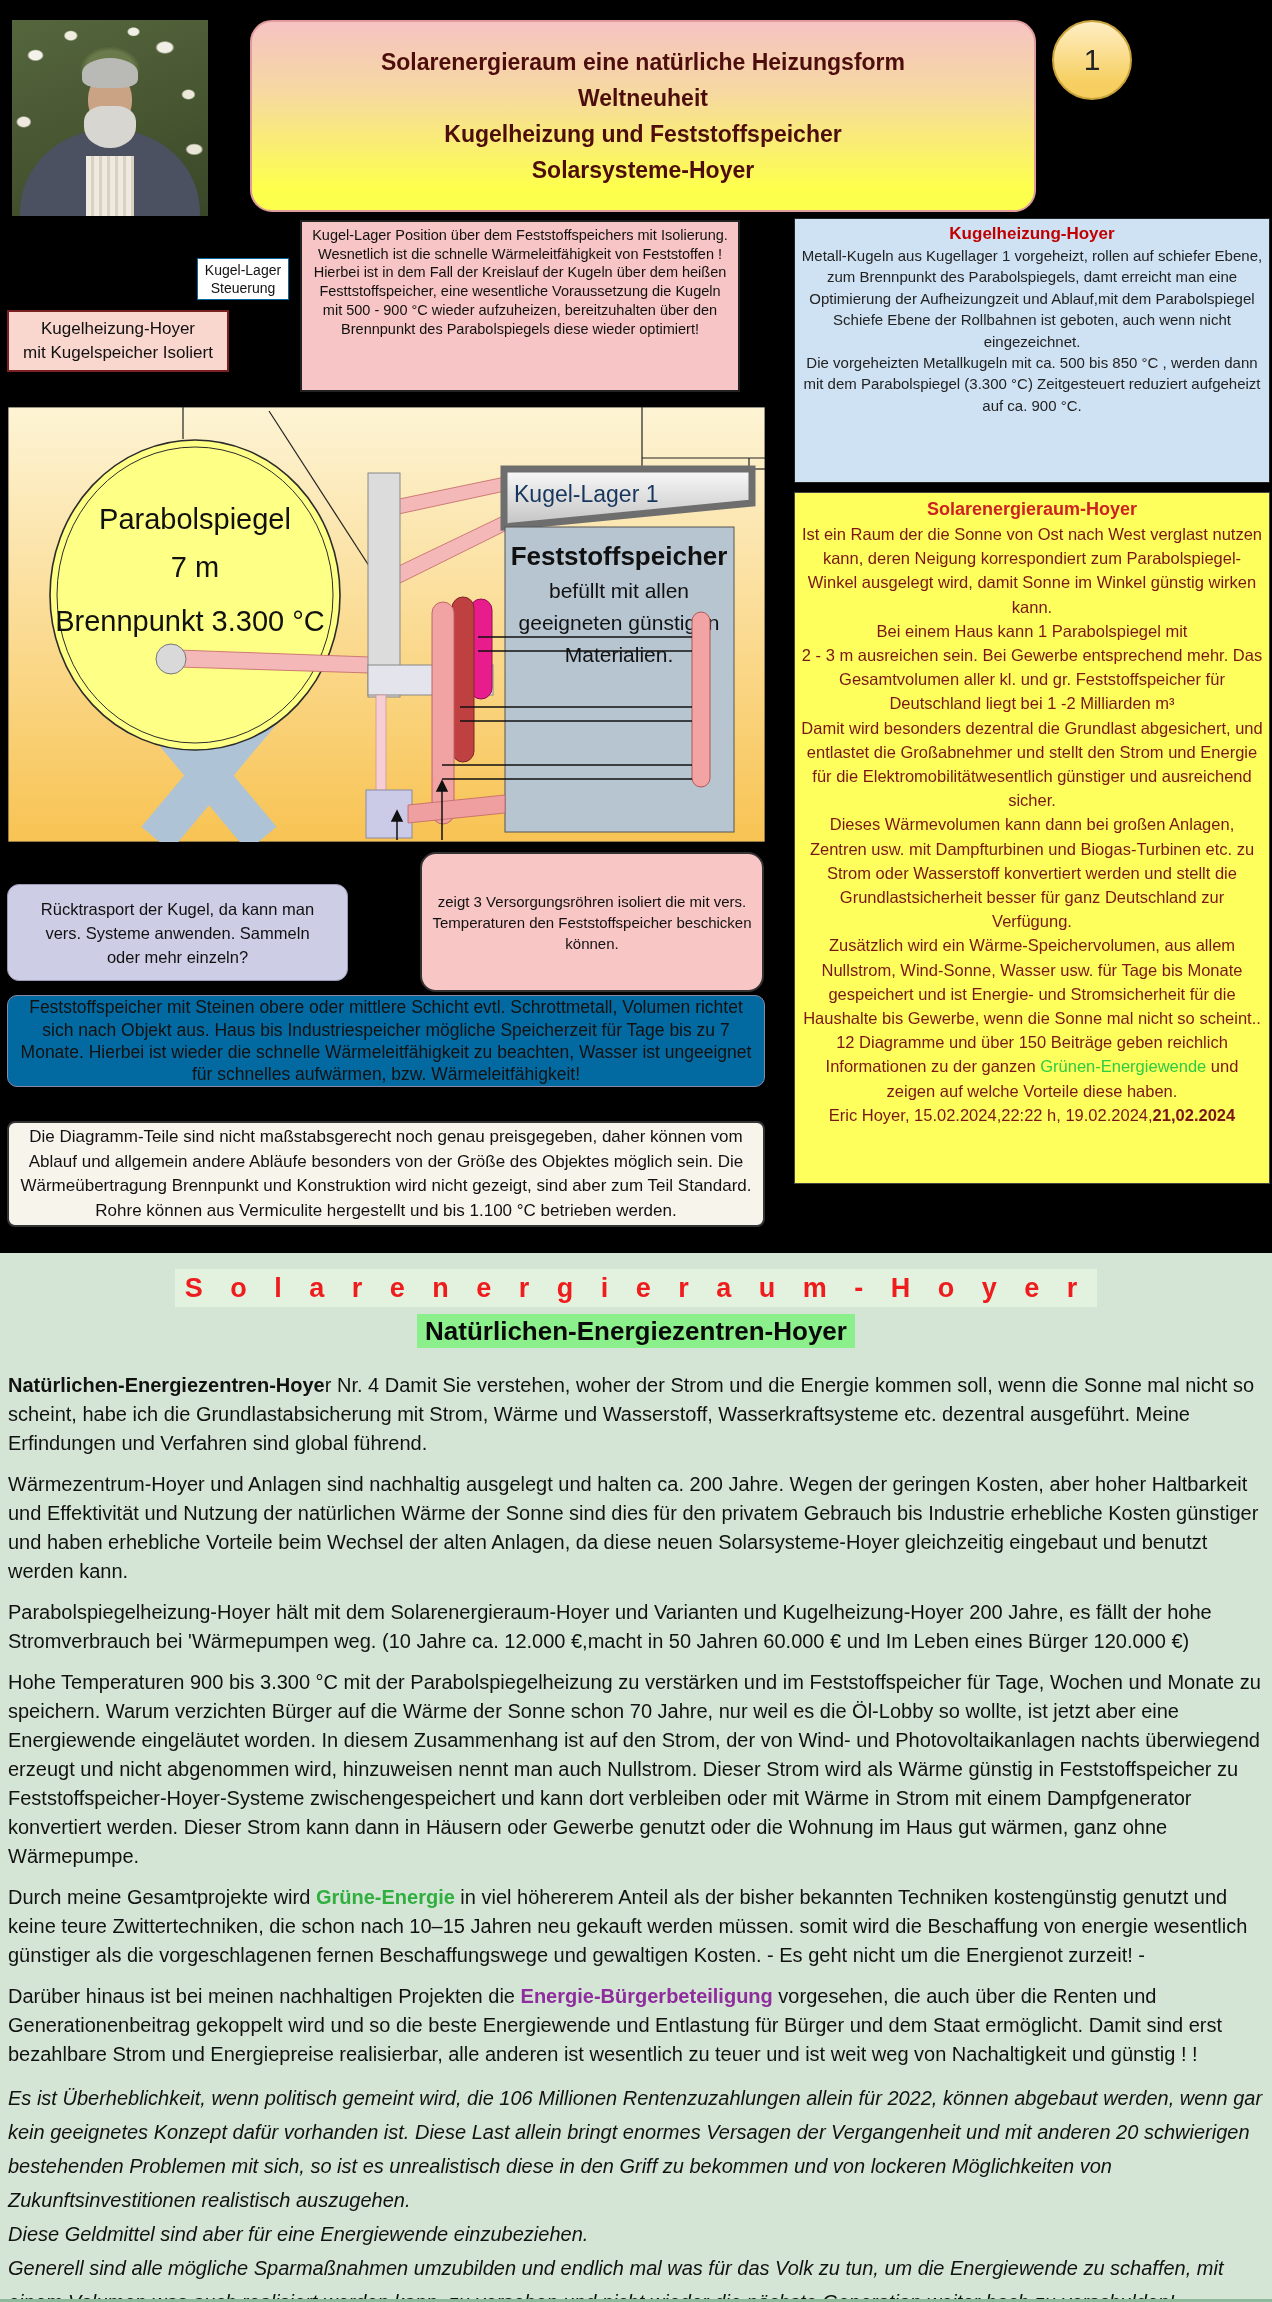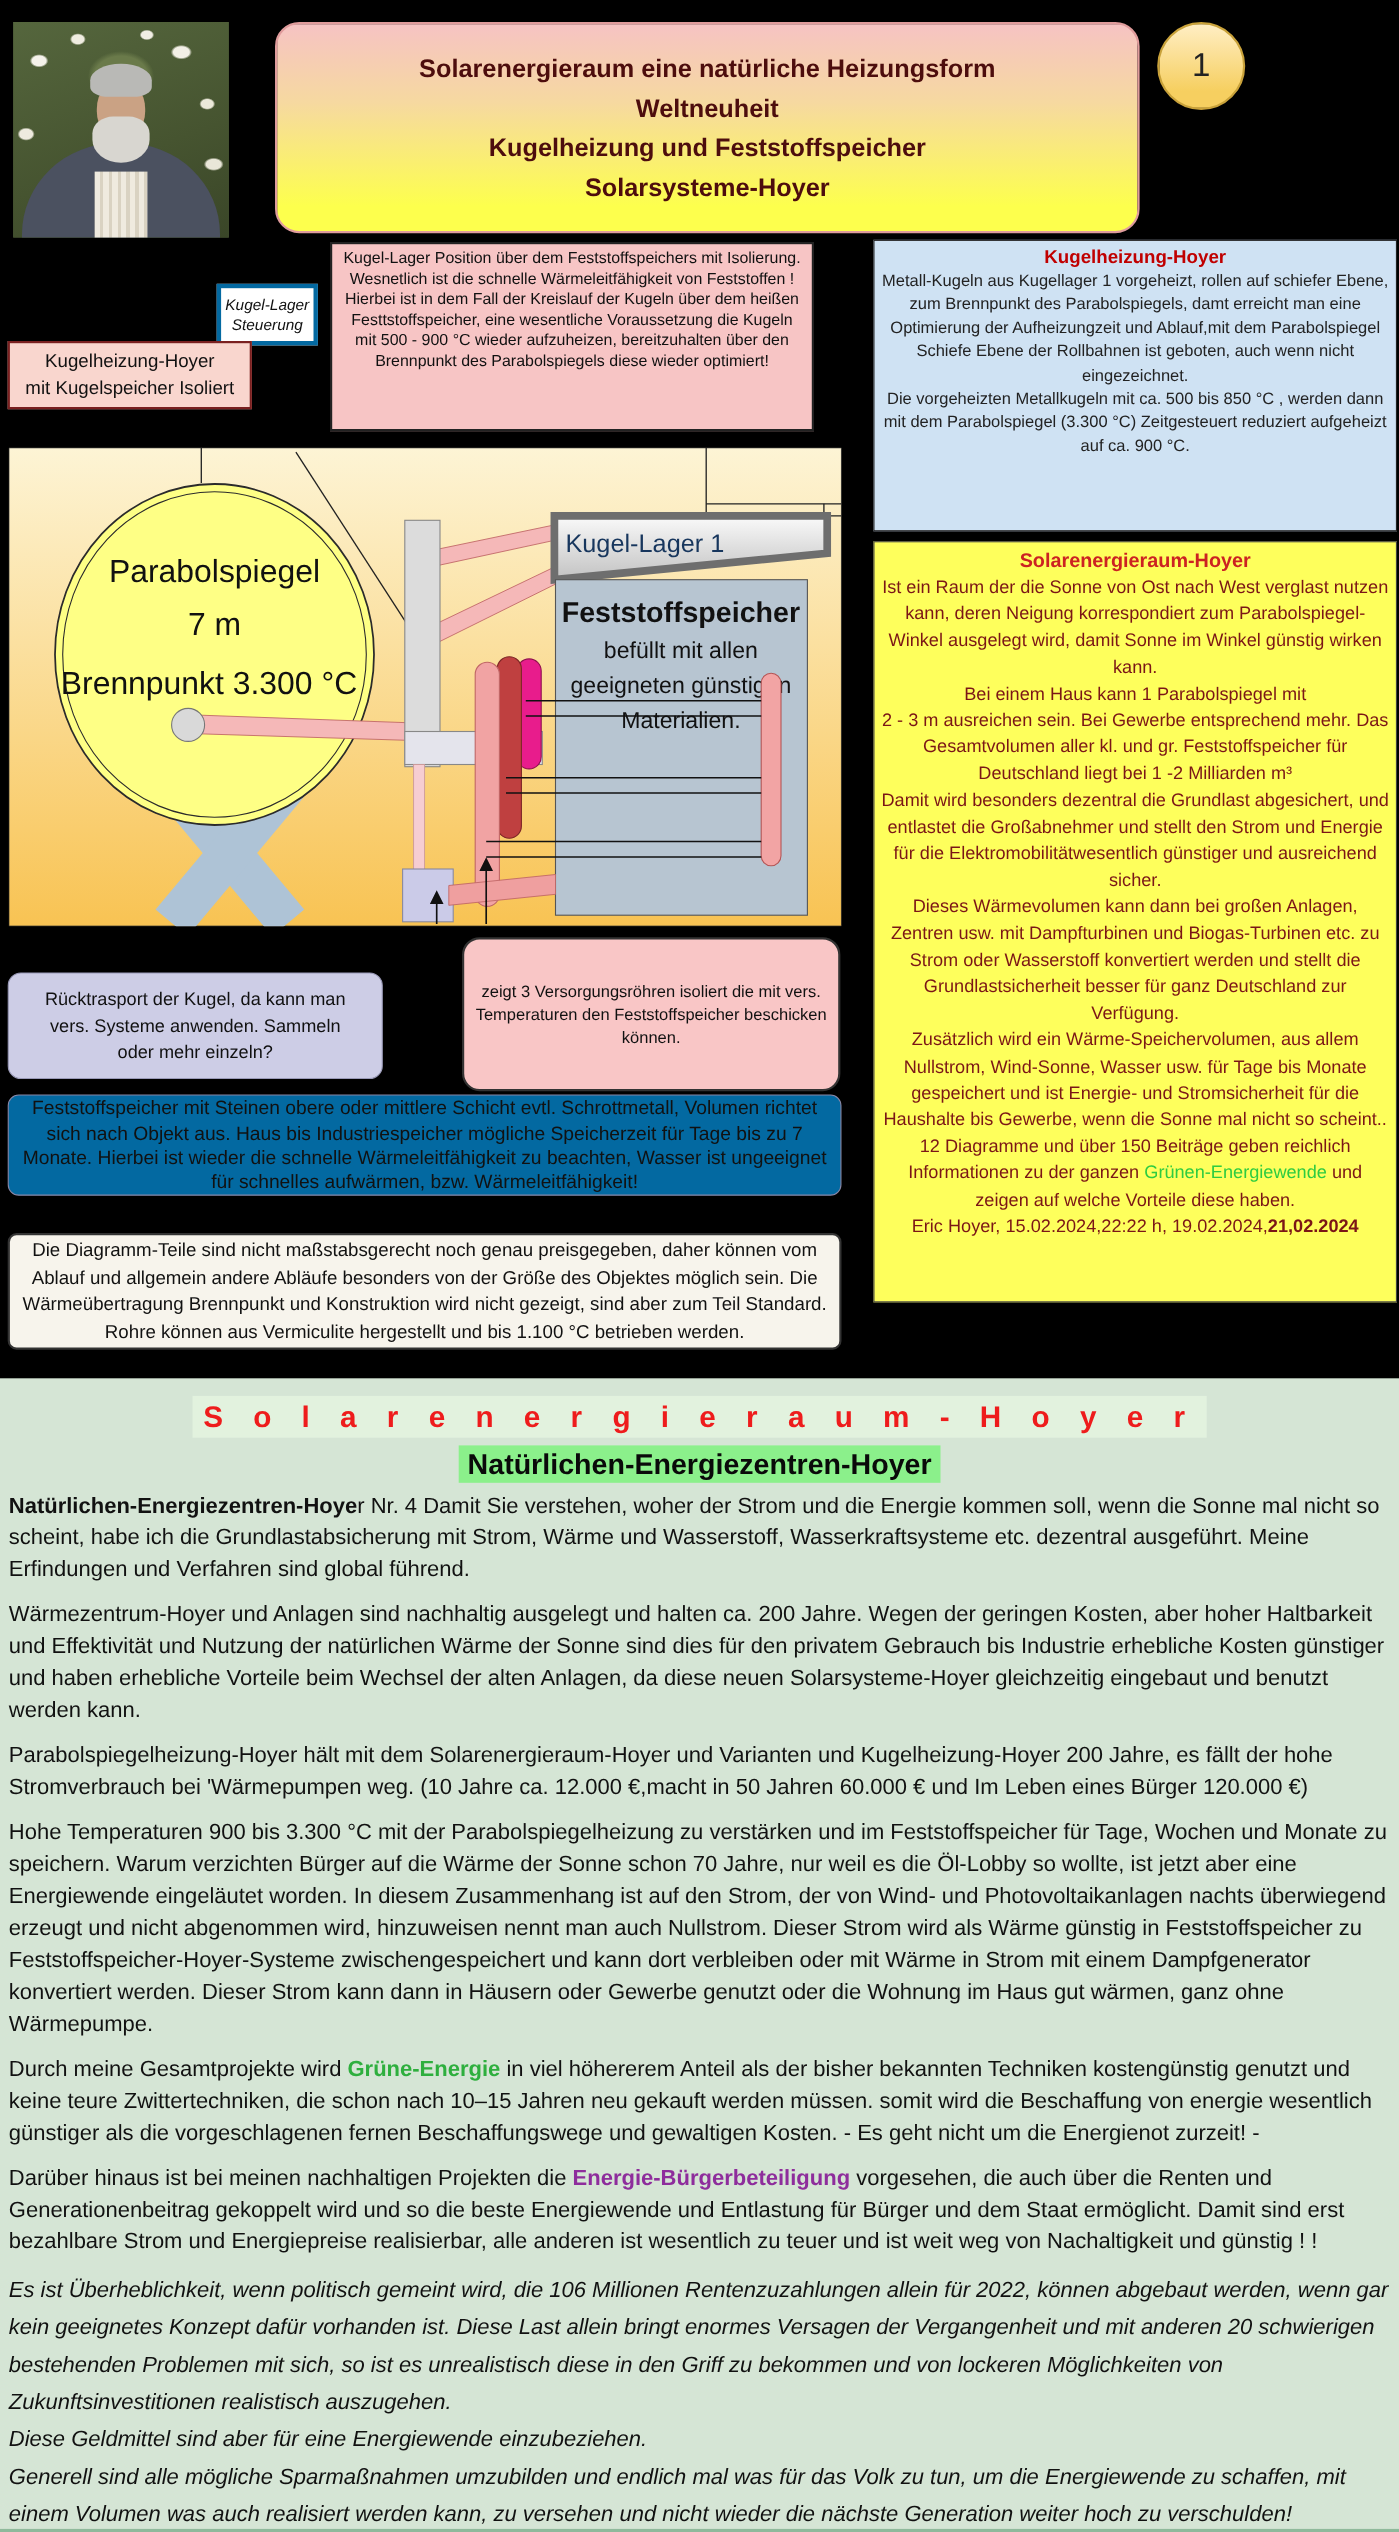--- a/index.html
+++ b/index.html
@@ -30,22 +30,22 @@
 
   .title-box{left:250px;top:20px;width:786px;height:192px;border:2px solid #e09c9c;border-radius:22px;
      background:linear-gradient(180deg,#f6c3c3 0%,#f6d9a0 38%,#fdff4d 88%);
      display:flex;flex-direction:column;justify-content:center;align-items:center;}
   .title-box .line{font-size:23px;font-weight:bold;color:#4d0d0d;line-height:36px;text-align:center;}
 
   .badge{left:1052px;top:20px;width:80px;height:80px;border-radius:50%;
      background:linear-gradient(180deg,#ffeec4 0%,#f6cf60 80%);border:2px solid #c9a23a;
      display:flex;align-items:center;justify-content:center;font-size:30px;color:#222;}
 
-  .steuerung{left:197px;top:258px;width:92px;height:56px;background:#fff;border:4px solid #0369a1;
-     display:flex;flex-direction:column;justify-content:center;font-style:italic;}
+  .steuerung{left:197px;top:258px;width:92px;height:42px;background:#fff;border:1px solid #0369a1;
+     display:flex;flex-direction:column;justify-content:center;}
   .steuerung .line{font-size:14px;line-height:18px;text-align:center;color:#111;}
 
   .kugelheizung-label{left:7px;top:310px;width:222px;height:62px;background:#f9d6ce;border:2px solid #7a2020;
      display:flex;flex-direction:column;justify-content:center;}
   .kugelheizung-label .line{font-size:17px;line-height:24px;text-align:center;color:#111;}
 
   .pink-info{left:300px;top:220px;width:440px;height:172px;background:#f7c5c5;border:2px solid #222;
      padding:4px 6px;}
   .pink-info .rp{margin:0;font-size:14.5px;line-height:18.7px;text-align:center;color:#111;}
 
@@ -75,21 +75,21 @@
 
   
   .diagram{left:8px;top:407px;width:757px;height:435px;}
 
   
   .article{left:0;top:1253px;width:1272px;height:1049px;background:#d5e5d5;overflow:hidden;
      border-bottom:3px solid #8fb99b;padding:20px 8px 0 8px;}
   .article .a-title{text-align:center;margin-bottom:12px;}
   .article .a-title span{font-size:27px;font-weight:bold;color:#ee1c1c;letter-spacing:10px;
      background:#e2f2de;padding:4px 10px;}
-  .article .a-sub{text-align:center;margin-bottom:8px;}
+  .article .a-sub{text-align:center;margin-bottom:24px;}
   .article .a-sub span{font-size:26px;font-weight:bold;color:#0a0a0a;background:#8bf08b;padding:2px 8px;}
   .article .rp{margin:0 0 12px 0;font-size:20px;line-height:29px;color:#111;}
   .article .al-center{text-align:left;}
   .article .al-left{text-align:left;}
   .article .loose{line-height:34px;margin-bottom:0;font-style:italic;}
   .article .b{font-weight:bold;}
   .article .green{color:#2eaf3e;font-weight:bold;}
   .article .purple{color:#8e2d9c;font-weight:bold;}
 </style>
 </head>

